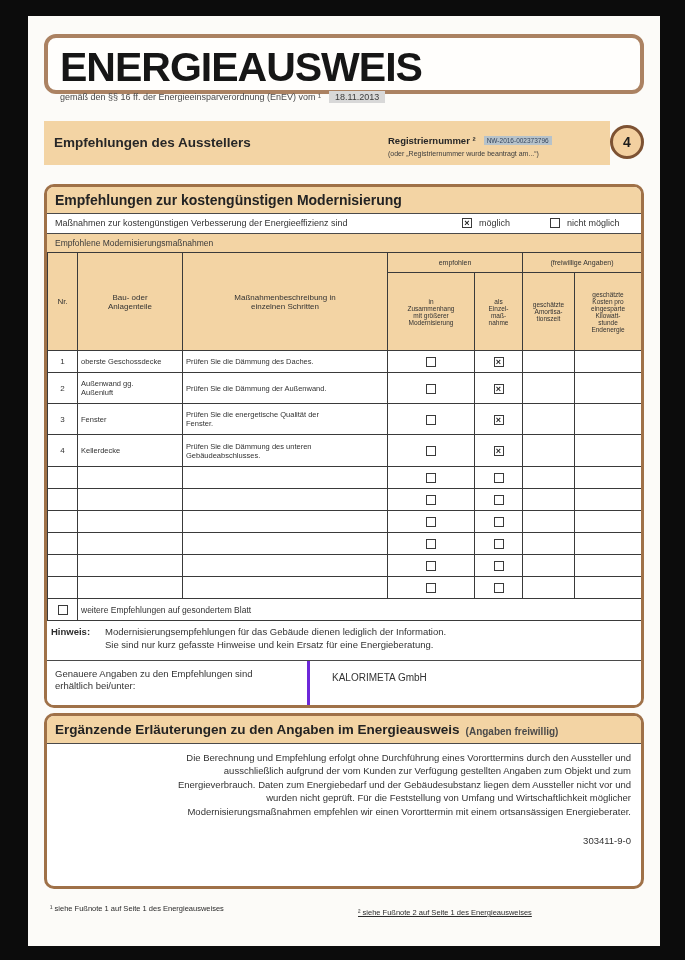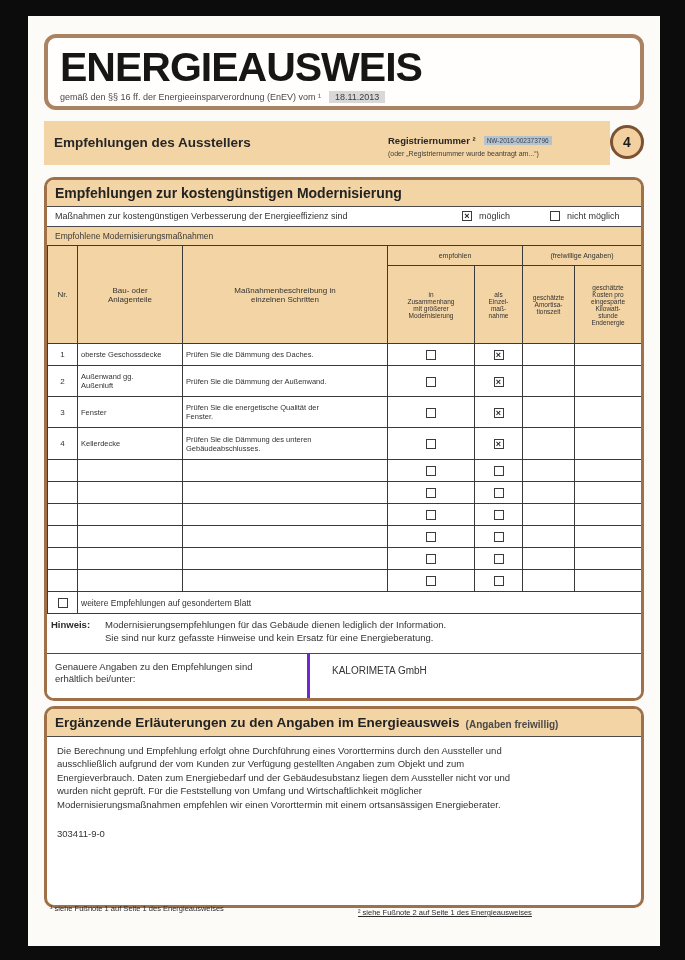--- a/index.html
+++ b/index.html
@@ -7,21 +7,21 @@
     width:685px;height:960px;background:#0c0c0c;position:relative;
     font-family:"Liberation Sans", sans-serif;color:#2e2e2e;
     -webkit-font-smoothing:antialiased;overflow:hidden;
   }
   .page{
     position:absolute;left:28px;top:16px;width:632px;height:930px;
     background:#fcfbf8;
   }
   
   .header-box{
-    position:absolute;left:16px;top:18px;width:600px;height:76px;
+    position:absolute;left:16px;top:18px;width:600px;height:60px;
     border:4px solid #ab8262;border-radius:12px;background:#fffefc;
     box-sizing:border-box;padding:2px 12px 4px 12px;
   }
   .title-row{display:flex;align-items:flex-end;height:48px;}
   .main-title{font-size:41px;font-weight:bold;letter-spacing:-1px;color:#161616;line-height:1;}
   .title-suffix{font-size:15px;font-weight:bold;color:#222;margin-left:10px;padding-bottom:4px;}
   .law-row{display:flex;align-items:center;margin-top:3px;font-size:9px;color:#4a4a4a;}
   .date-chip{background:#d8d8d8;color:#3c3c3c;padding:1px 6px;margin-left:8px;font-size:9px;}
   
   .section-band{
@@ -35,24 +35,24 @@
   .registry-chip{background:#b6c2ca;color:#37465e;font-size:6.5px;padding:1px 3px;margin-left:8px;white-space:nowrap;}
   .registry-note{font-size:7px;color:#3c3c3c;margin-top:4px;}
   .page-circle{
     position:absolute;left:582px;top:109px;width:28px;height:28px;border-radius:50%;
     border:3px solid #7d5233;background:#f3d0a0;display:flex;align-items:center;justify-content:center;
     font-size:14px;font-weight:bold;color:#1c1c1c;
   }
   
   .round-box{
     position:absolute;border:3px solid #9f7148;border-radius:10px;background:#fff;
-    box-sizing:border-box;overflow:hidden;
+    box-sizing:border-box;overflow:hidden;margin-top:7px;
   }
   #main-box{left:16px;top:161px;width:600px;height:524px;}
-  #supp-box{left:16px;top:690px;width:600px;height:202px;}
+  #supp-box{left:16px;top:690px;width:600px;height:176px;text-align:right;}
   .box-title-band{
     background:#f3d4a4;border-bottom:1px solid #4a4a4a;
     font-weight:bold;color:#232323;display:flex;align-items:center;
   }
   #main-box .box-title-band{height:27px;font-size:14px;padding-left:8px;box-sizing:border-box;}
   #supp-box .box-title-band{height:28px;font-size:13.5px;padding-left:8px;box-sizing:border-box;}
   .title-small-suffix{font-size:10px;font-weight:bold;color:#4a4a4a;margin-left:6px;padding-top:3px;}
   
   .mrow{position:relative;height:19px;border-bottom:1px solid #4a4a4a;background:#fff;font-size:9px;}
   .mrow .mtext{position:absolute;left:8px;top:4px;color:#333;}

